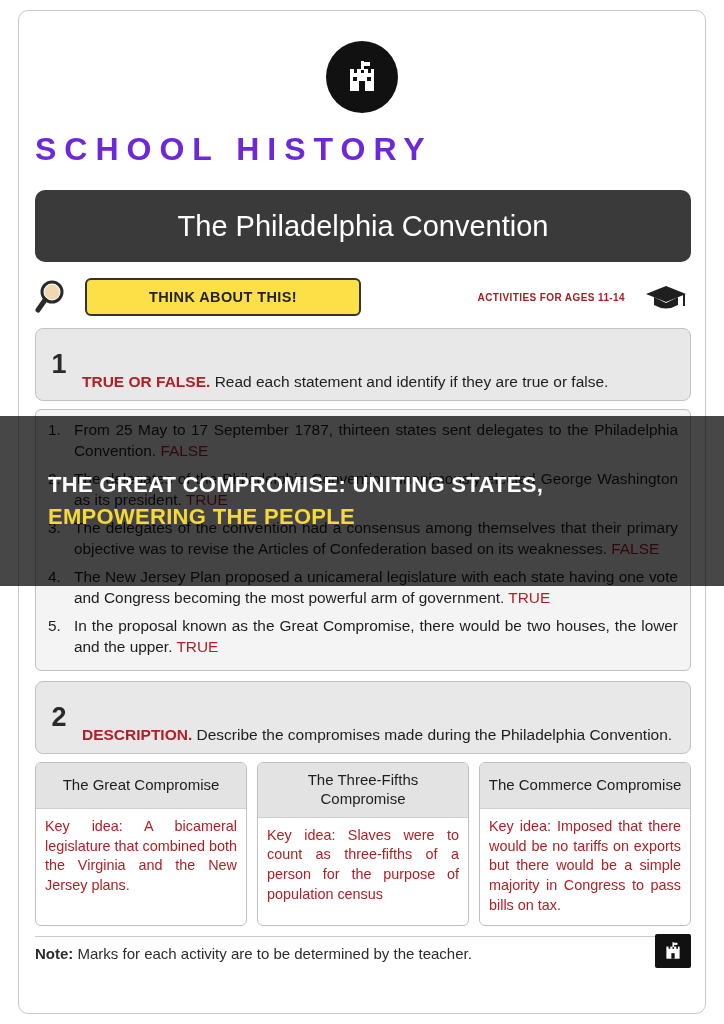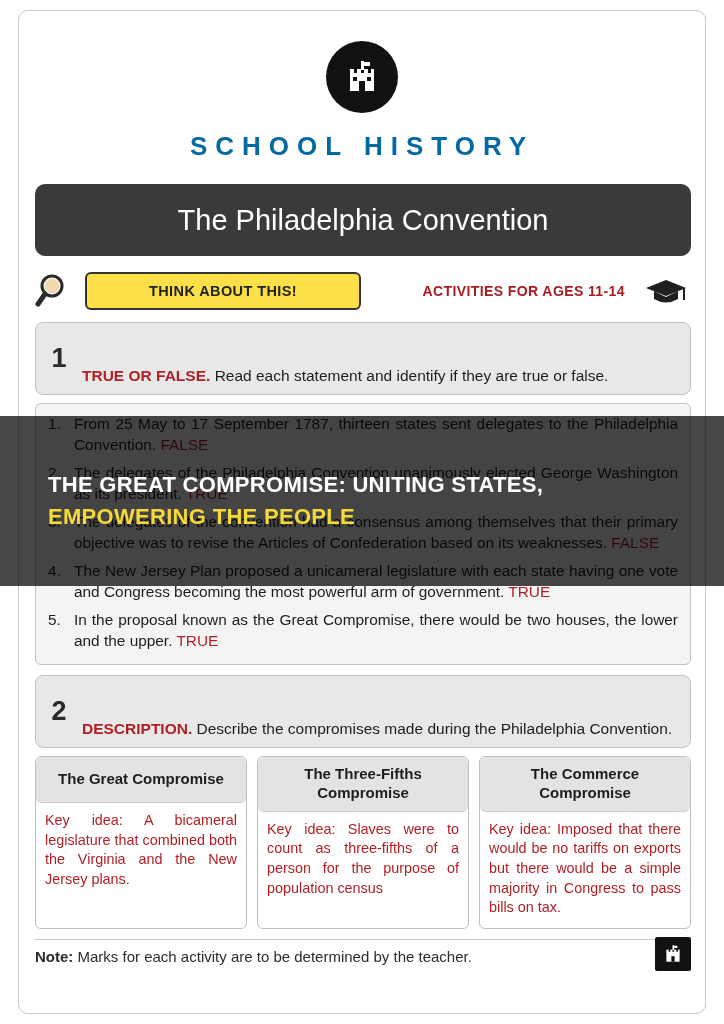--- a/index.html
+++ b/index.html
@@ -40,25 +40,24 @@
     width: 72px;
     height: 72px;
     border-radius: 50%;
     background: #111111;
     display: flex;
     align-items: center;
     justify-content: center;
   }
   .brand {
     margin-top: 18px;
-    text-align: center;
-    font-size: 26px;
+    font-size: 32px;
     letter-spacing: 8px;
     font-weight: bold;
-    color: #0369a1;
+    color: #6d28d9;
   }
 
   .title-bar {
     margin: 22px auto 0 auto;
     width: 656px;
     height: 72px;
     background: #3a3a3a;
     border-radius: 10px;
     display: flex;
     align-items: center;
@@ -94,21 +93,21 @@
     justify-content: center;
     font-size: 14.5px;
     font-weight: bold;
     letter-spacing: 0.4px;
     color: #222222;
     background: #fde047;
   }
   .ages {
     flex: 1;
     text-align: right;
-    font-size: 14px;
+    font-size: 10px;
     font-weight: bold;
     color: #a81c22;
     letter-spacing: 0.4px;
     padding-right: 8px;
   }
   .ages .num { color: #a81c22; }
   .cap-icon {
     flex: 0 0 46px;
     height: 34px;
     display: flex;
@@ -187,30 +186,29 @@
     overflow: hidden;
     background: #ffffff;
     display: flex;
     flex-direction: column;
   }
   .card-head {
     background: #e3e3e3;
     padding: 8px 6px;
     text-align: center;
     font-size: 15px;
-    font-weight: bold;
+    font-weight: normal;
     color: #1d1d1d;
     line-height: 1.25;
     border-bottom: 1px solid #cfcfcf;
     min-height: 46px;
     box-sizing: border-box;
     display: flex;
     align-items: center;
     justify-content: center;
-    border-radius: 6px;
   }
   .card-body {
     padding: 8px 9px 10px 9px;
     font-size: 14.4px;
     line-height: 1.36;
     color: #b01f25;
     text-align: justify;
     flex: 1;
   }
 

